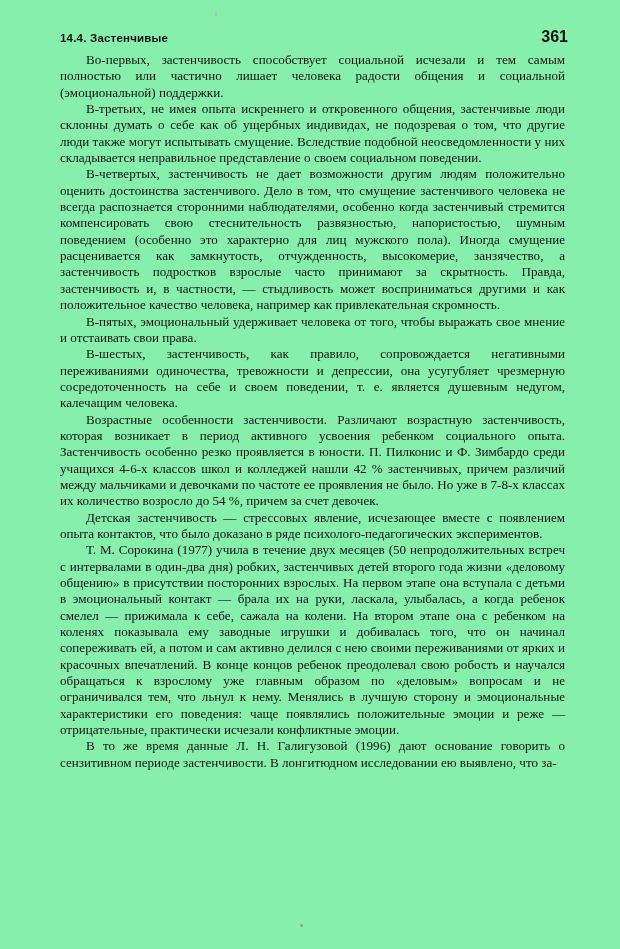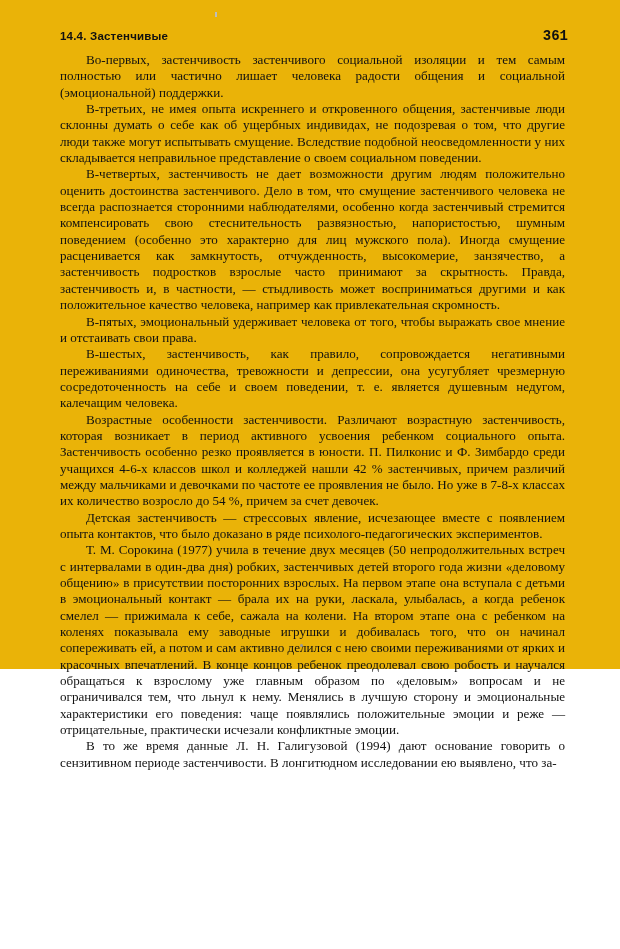--- a/index.html
+++ b/index.html
@@ -10,45 +10,44 @@
     width: 620px;
     height: 949px;
     background: #ffffff;
     font-family: "Liberation Serif", "DejaVu Serif", serif;
     color: #111111;
     overflow: hidden;
   }
   .page {
     position: relative;
     width: 620px;
-    height: 669px;
+    height: 949px;
     box-sizing: border-box;
     padding: 6px;
-    background: #eab308;
+    background: #86efac;
   }
   .header {
     position: absolute;
     top: 28px;
     left: 60px;
     right: 52px;
     display: flex;
     align-items: baseline;
     justify-content: space-between;
     font-family: "Liberation Sans", "DejaVu Sans", sans-serif;
     font-size: 11.5px;
     font-weight: bold;
     color: #111;
   }
   .header .section-title {
     letter-spacing: 0.2px;
   }
   .header .page-number {
-    font-size: 14px;
+    font-size: 16px;
     font-weight: bold;
-    font-family: Liberation Mono, monospace;
   }
   .content {
     position: absolute;
     top: 52px;
     left: 60px;
     width: 505px;
     font-size: 13.1px;
     line-height: 16.35px;
     text-align: justify;
     text-justify: inter-word;
@@ -85,25 +84,25 @@
 <div class="page">
 
   <div class="top-mark"></div>
 
   <div class="header">
     <span class="section-title">14.4. Застенчивые</span>
     <span class="page-number">361</span>
   </div>
 
   <div class="content">
-    <p>Во-первых, застенчивость застенчивого социальной изоляции и тем самым полностью или частично лишает человека радости общения и социальной (эмоциональной) поддержки.</p>
+    <p>Во-первых, застенчивость способствует социальной исчезали и тем самым полностью или частично лишает человека радости общения и социальной (эмоциональной) поддержки.</p>
     <p>В-третьих, не имея опыта искреннего и откровенного общения, застенчивые люди склонны думать о себе как об ущербных индивидах, не подозревая о том, что другие люди также могут испытывать смущение. Вследствие подобной неосведомленности у них складывается неправильное представление о своем социальном поведении.</p>
     <p>В-четвертых, застенчивость не дает возможности другим людям положительно оценить достоинства застенчивого. Дело в том, что смущение застенчивого человека не всегда распознается сторонними наблюдателями, особенно когда застенчивый стремится компенсировать свою стеснительность развязностью, напористостью, шумным поведением (особенно это характерно для лиц мужского пола). Иногда смущение расценивается как замкнутость, отчужденность, высокомерие, занзячество, а застенчивость подростков взрослые часто принимают за скрытность. Правда, застенчивость и, в частности, — стыдливость может восприниматься другими и как положительное качество человека, например как привлекательная скромность.</p>
     <p>В-пятых, эмоциональный удерживает человека от того, чтобы выражать свое мнение и отстаивать свои права.</p>
     <p>В-шестых, застенчивость, как правило, сопровождается негативными переживаниями одиночества, тревожности и депрессии, она усугубляет чрезмерную сосредоточенность на себе и своем поведении, т. е. является душевным недугом, калечащим человека.</p>
     <p><b>Возрастные особенности застенчивости.</b><span> Различают возрастную застенчивость, которая возникает в период активного усвоения ребенком социального опыта. Застенчивость особенно резко проявляется в юности. П. Пилконис и Ф. Зимбардо среди учащихся 4-6-х классов школ и колледжей нашли 42 % застенчивых, причем различий между мальчиками и девочками по частоте ее проявления не было. Но уже в 7-8-х классах их количество возросло до 54 %, причем за счет девочек.</span></p>
     <p>Детская застенчивость — стрессовых явление, исчезающее вместе с появлением опыта контактов, что было доказано в ряде психолого-педагогических экспериментов.</p>
     <p>Т. М. Сорокина (1977) учила в течение двух месяцев (50 непродолжительных встреч с интервалами в один-два дня) робких, застенчивых детей второго года жизни «деловому общению» в присутствии посторонних взрослых. На первом этапе она вступала с детьми в эмоциональный контакт — брала их на руки, ласкала, улыбалась, а когда ребенок смелел — прижимала к себе, сажала на колени. На втором этапе она с ребенком на коленях показывала ему заводные игрушки и добивалась того, что он начинал сопереживать ей, а потом и сам активно делился с нею своими переживаниями от ярких и красочных впечатлений. В конце концов ребенок преодолевал свою робость и научался обращаться к взрослому уже главным образом по «деловым» вопросам и не ограничивался тем, что льнул к нему. Менялись в лучшую сторону и эмоциональные характеристики его поведения: чаще появлялись положительные эмоции и реже — отрицательные, практически исчезали конфликтные эмоции.</p>
-    <p>В то же время данные Л. Н. Галигузовой (1994) дают основание говорить о сензитивном периоде застенчивости. В лонгитюдном исследовании ею выявлено, что за-</p>
+    <p>В то же время данные Л. Н. Галигузовой (1996) дают основание говорить о сензитивном периоде застенчивости. В лонгитюдном исследовании ею выявлено, что за-</p>
   </div>
 
   <div class="footer-dot"></div>
 </div>
 
 </body></html>

